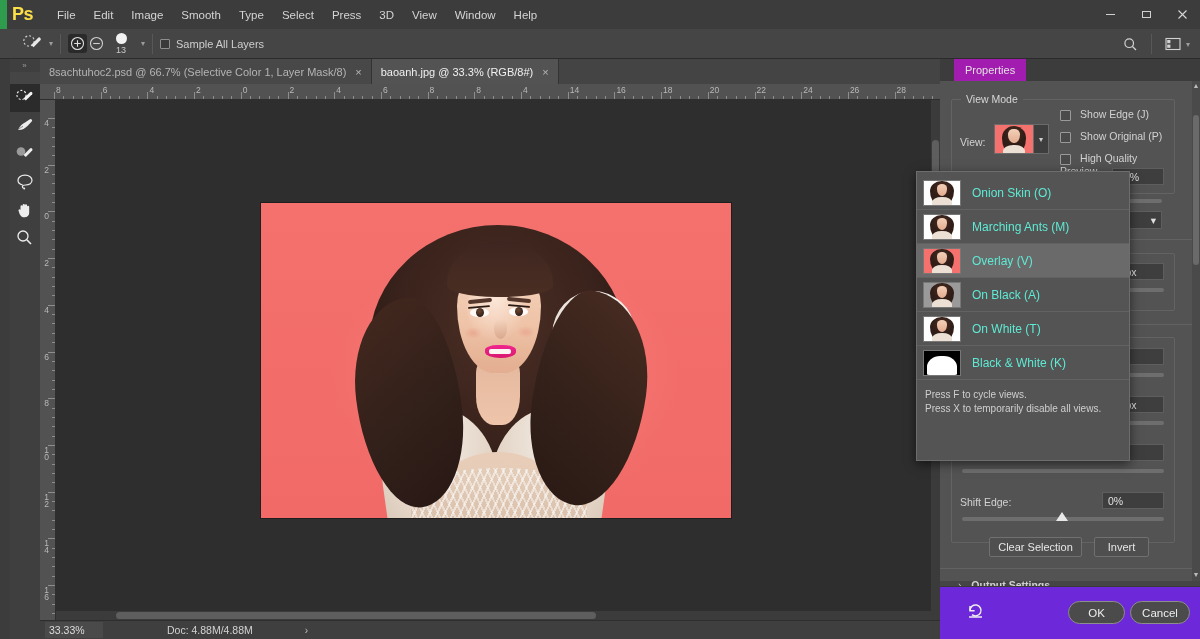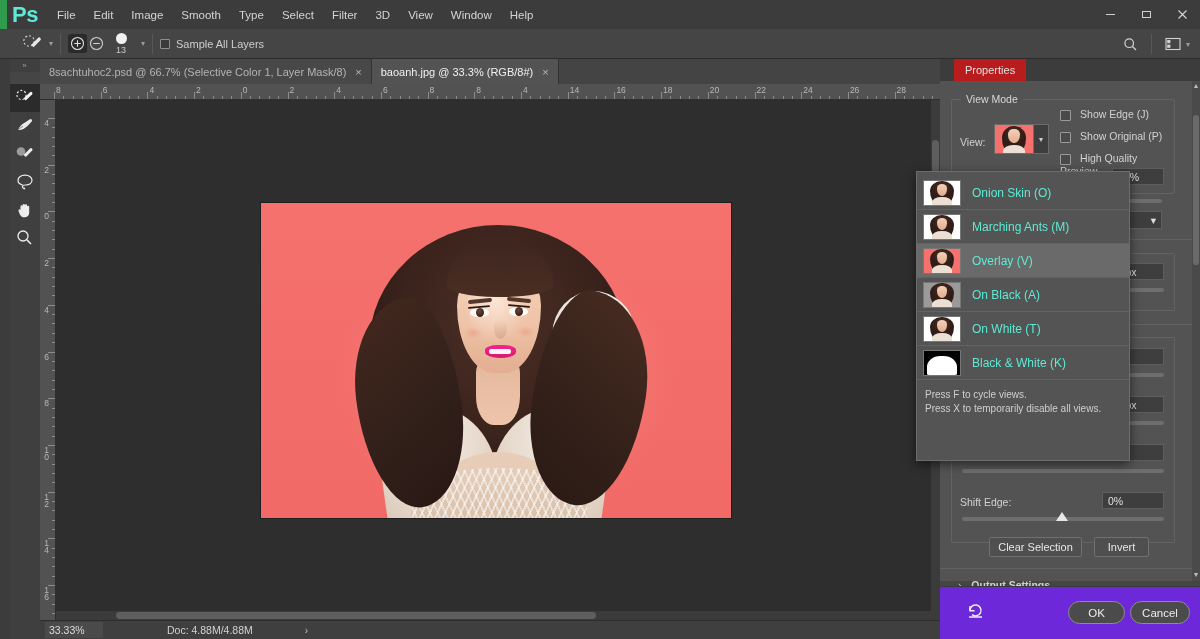--- a/index.html
+++ b/index.html
@@ -12,21 +12,21 @@
   }
   #app { position:relative; width:1200px; height:639px; }
 
   
   .menubar {
     position:absolute; left:0; top:0; width:1200px; height:29px;
     background:#3c3c3c; display:flex; align-items:center;
   }
   .green-sliver { position:absolute; left:0; top:0; width:7px; height:29px; background:#2e9c4c; }
   .ps-logo {
-    margin-left:12px; color:#5eead4; font-weight:bold; font-size:22px;
+    margin-left:12px; color:#fde047; font-weight:bold; font-size:18px;
     letter-spacing:-0.5px; width:28px;
   }
   .menu-items { display:flex; align-items:center; margin-left:8px; }
   .menu-item { padding:4px 9px; color:#d4d4d4; font-size:11.5px; cursor:default; }
   .wincontrols { position:absolute; right:0; top:0; display:flex; height:29px; }
   .wc { width:36px; height:29px; display:flex; align-items:center; justify-content:center; color:#d0d0d0; font-size:12px; }
   .wc svg { display:block; }
 
   
   .optionsbar {
@@ -215,21 +215,21 @@
   .docinfo { margin-left:64px; font-size:10.5px; color:#d2d2d2; }
   .status-chev { margin-left:52px; font-size:10px; color:#bdbdbd; }
 
   
   .rightpanel {
     position:absolute; left:940px; top:59px; width:260px; height:580px;
     background:#454545;
   }
   .panel-tabs { height:22px; background:#3c3c3c; display:flex; align-items:flex-end; }
   .panel-tab {
-    height:22px; background:#b91c1c; color:#e2e2e2; font-size:11px;
+    height:22px; background:#a21caf; color:#e2e2e2; font-size:11px;
     display:flex; align-items:center; padding:4px 11px; margin-left:14px;
   }
   .panel-body { position:absolute; left:0; top:22px; width:252px; height:500px; background:#535353; }
   .panel-scroll { position:absolute; right:0; top:22px; width:8px; height:500px; background:#4a4a4a; }
   .panel-scroll .arrow { text-align:center; font-size:7px; color:#bdbdbd; line-height:9px; }
   .panel-scroll i { position:absolute; left:1px; top:34px; width:6px; height:150px; background:#6a6a6a; border-radius:3px; display:block; }
 
   .group {
     position:absolute; border:1px solid #636363; border-radius:2px;
   }
@@ -325,21 +325,21 @@
   <div class="menubar">
     <div class="green-sliver"></div>
     <div class="ps-logo">Ps</div>
     <div class="menu-items">
       <div class="menu-item">File</div>
       <div class="menu-item">Edit</div>
       <div class="menu-item">Image</div>
       <div class="menu-item">Smooth</div>
       <div class="menu-item">Type</div>
       <div class="menu-item">Select</div>
-      <div class="menu-item">Filter</div>
+      <div class="menu-item">Press</div>
       <div class="menu-item">3D</div>
       <div class="menu-item">View</div>
       <div class="menu-item">Window</div>
       <div class="menu-item">Help</div>
     </div>
     <div class="wincontrols">
       <div class="wc">
         <svg width="11" height="11" viewBox="0 0 11 11">
             <rect x="1" y="5" width="9" height="1" fill="#d0d0d0"></rect>
           </svg>

